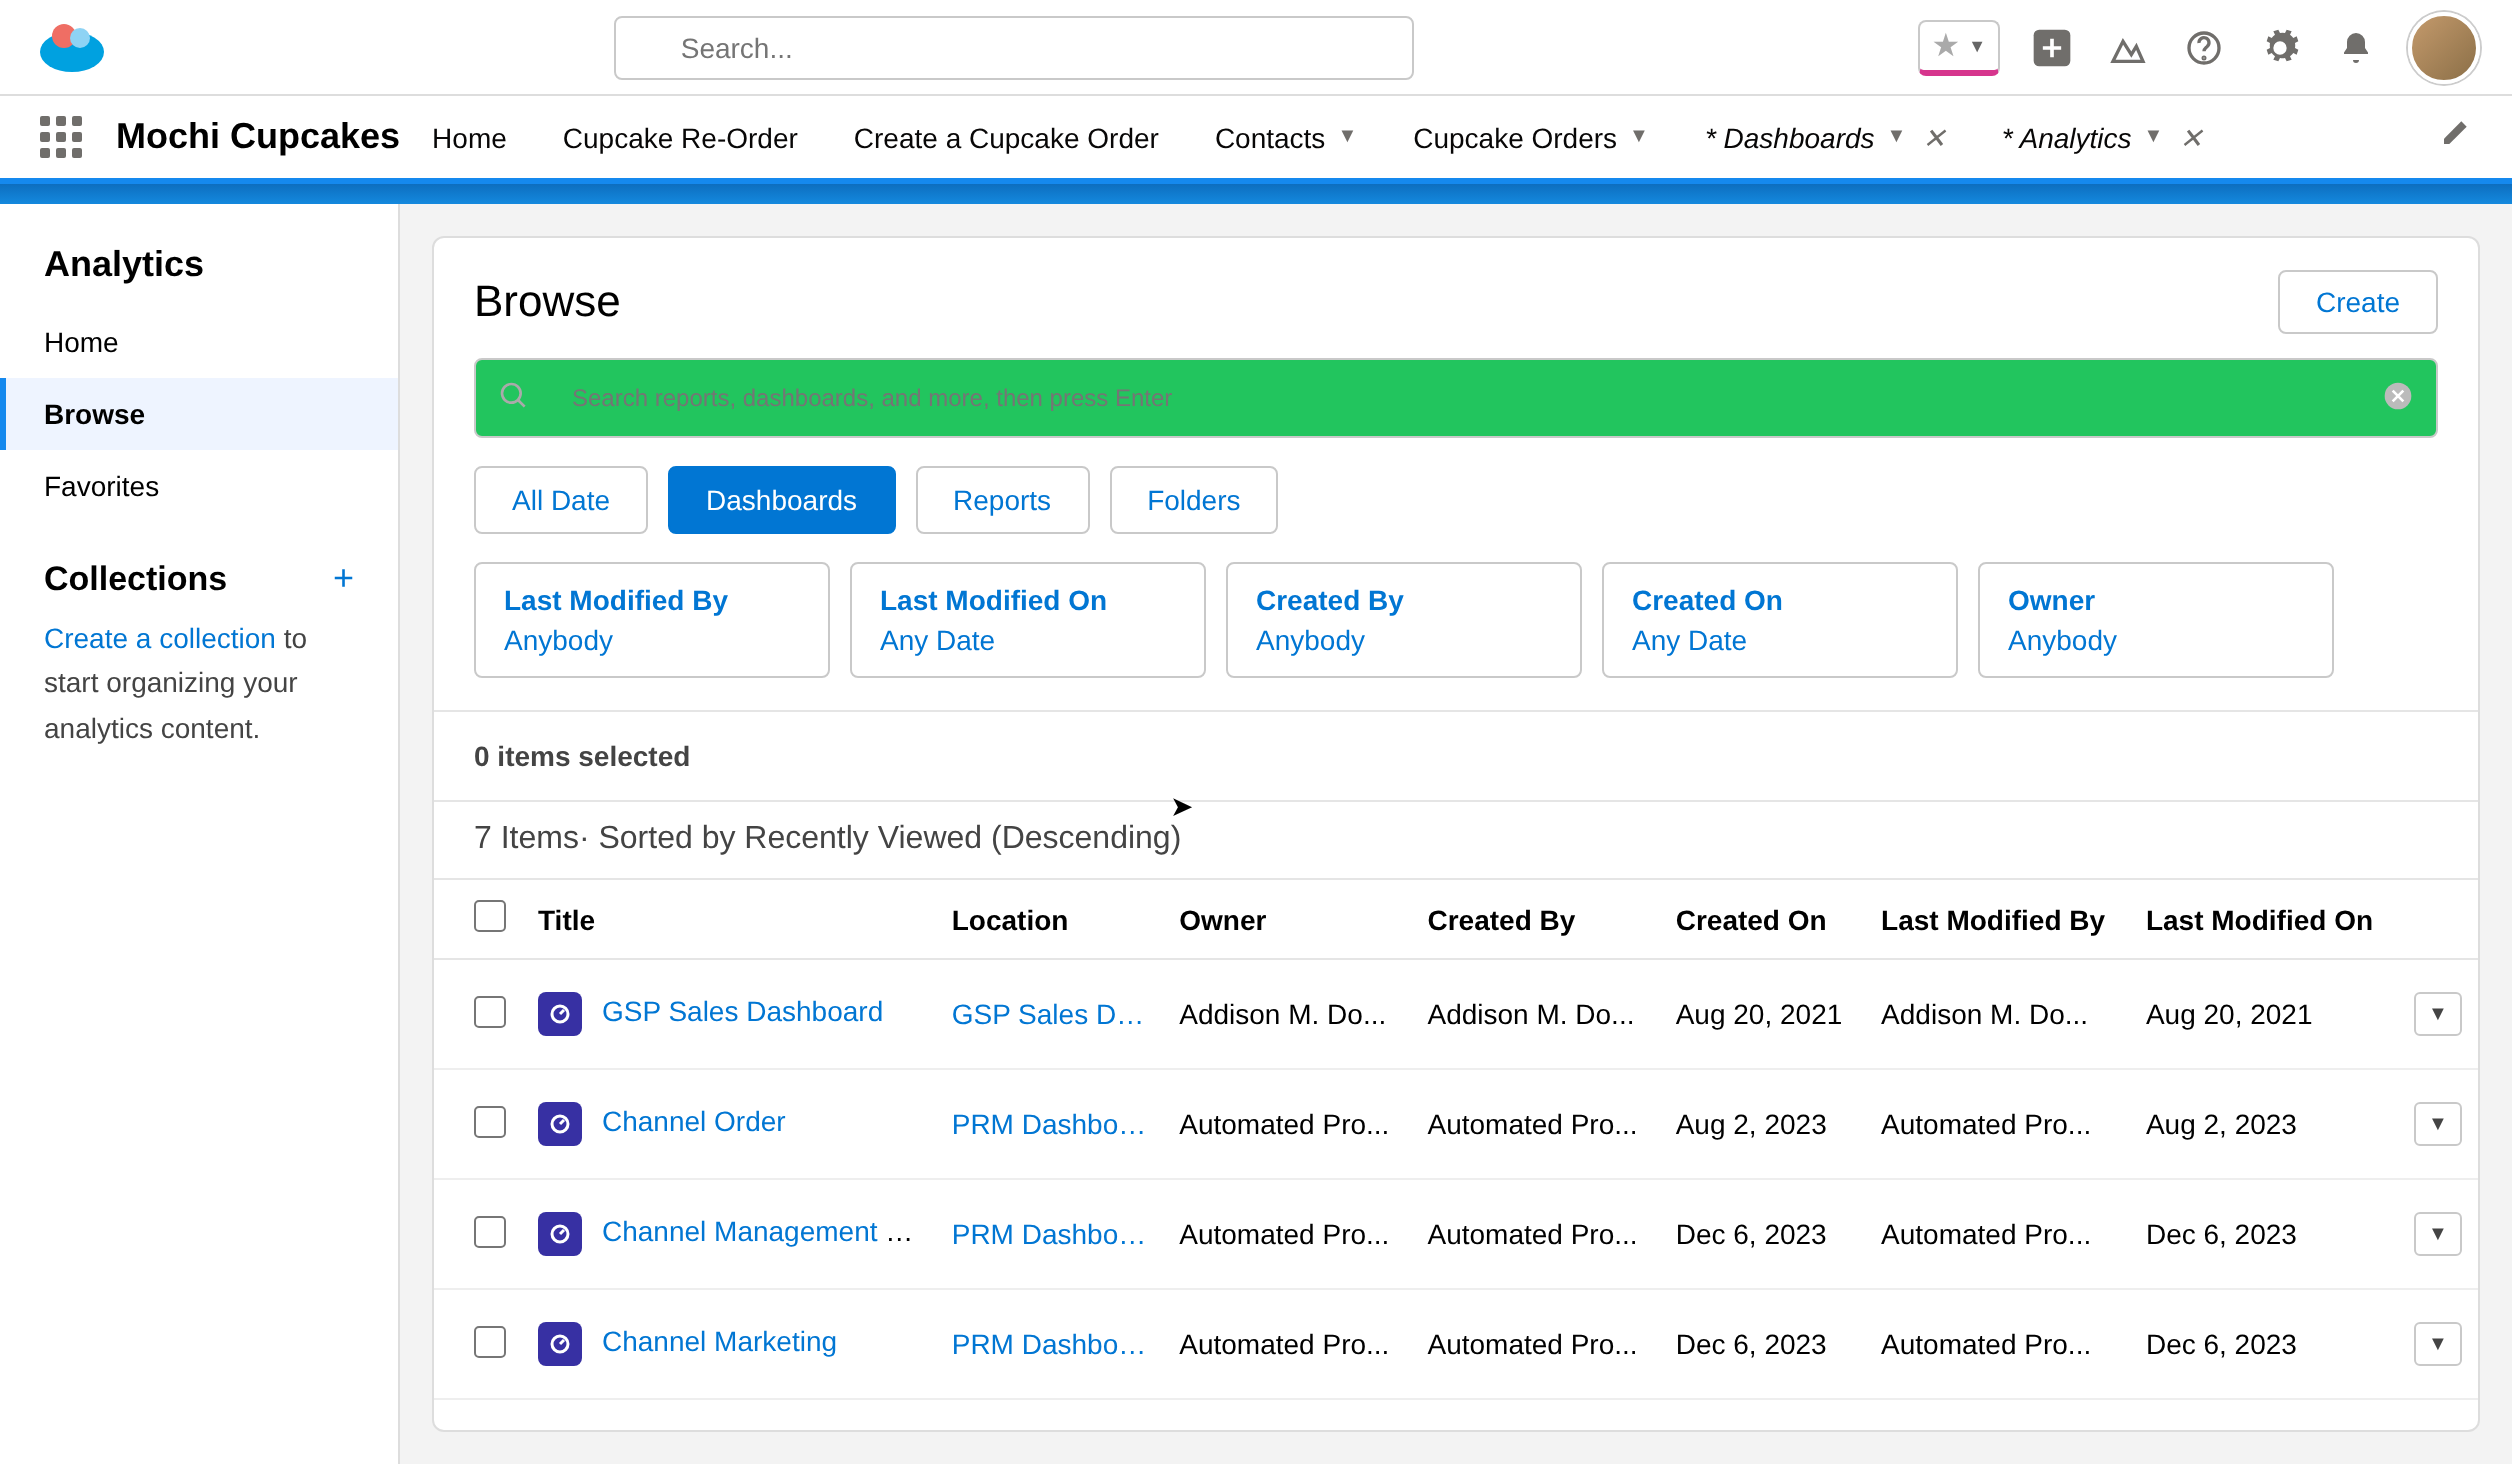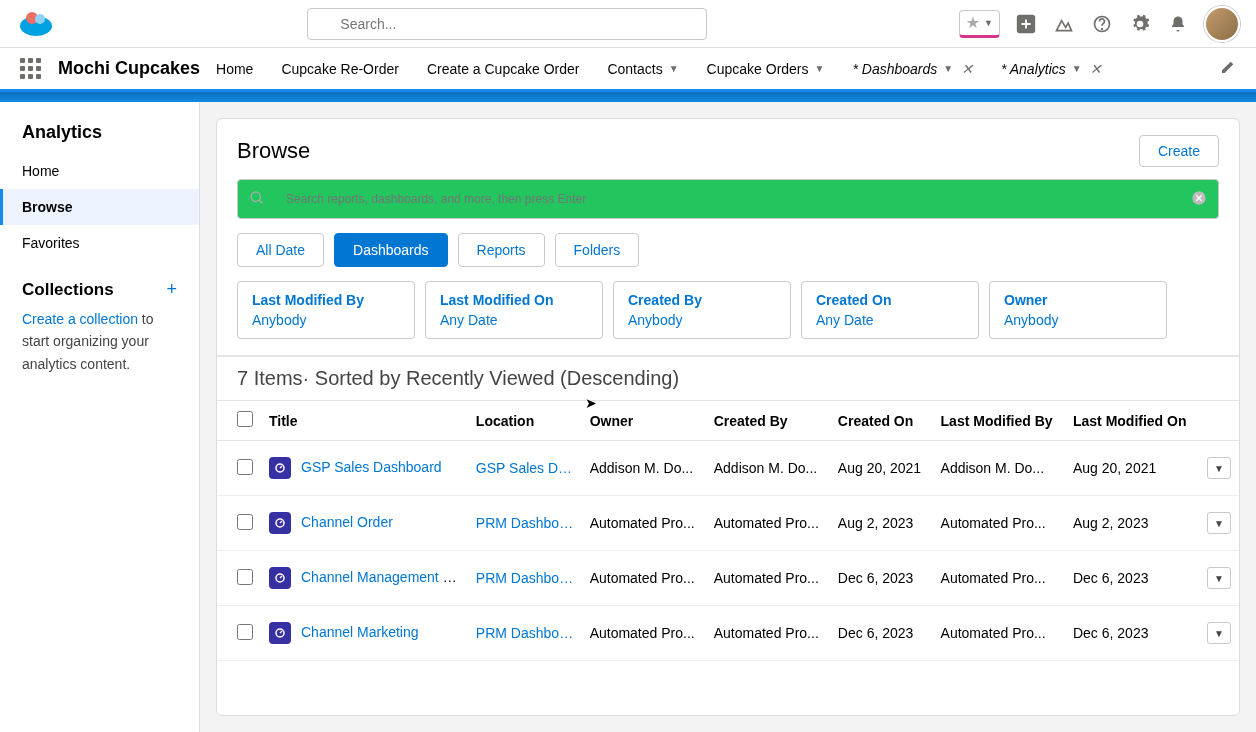--- a/index.html
+++ b/index.html
@@ -61,21 +61,21 @@
 .chip { border: 1px solid #c9c9c9; background: #fff; border-radius: 4px; padding: 8px 18px; font-size: 14px; color: #0176d3; cursor: pointer; }
 .chip.active { background: #0176d3; color: #fff; border-color: #0176d3; }
 
 .filters { display: flex; gap: 10px; padding: 0 20px 16px; }
 .filter-box { border: 1px solid #c9c9c9; border-radius: 4px; padding: 10px 14px; min-width: 178px; cursor:pointer; }
 .filter-box .f-label { color: #0176d3; font-size: 14px; font-weight: 600; margin-bottom: 4px; }
 .filter-box .f-value { color: #0176d3; font-size: 14px; }
 
 .sep { border-top: 1px solid #e5e5e5; }
 .status-row { padding: 14px 20px; font-size: 14px; font-weight: 600; color: #444; }
-.sort-row { padding: 10px 20px; font-size: 20px; color: #444; }
+.sort-row { padding: 10px 20px; font-size: 16px; color: #444; }
 
 .table { flex: 1; overflow: auto; }
 table { width: 100%; border-collapse: collapse; }
 thead th { text-align: left; font-size: 14px; font-weight: 700; padding: 10px 8px; border-bottom: 1px solid #e5e5e5; border-top: 1px solid #e5e5e5; background:#fff; white-space: nowrap; }
 thead th:first-child, tbody td:first-child { padding-left: 20px; width: 42px; }
 tbody td { padding: 16px 8px; font-size: 14px; border-bottom: 1px solid #eee; vertical-align: middle; white-space: nowrap; overflow: hidden; text-overflow: ellipsis; max-width: 120px; }
 tbody td.title-cell { max-width: 200px; }
 tbody td.loc-cell { max-width: 110px; }
 .item-icon { width: 22px; height: 22px; background: #3730a3; border-radius: 4px; display: inline-flex; align-items:center; justify-content:center; margin-right: 10px; vertical-align: middle; }
 .item-icon svg { width: 12px; height: 12px; }
@@ -254,20 +254,21 @@
           <div class="filter-box">
             <div class="f-label">Created On</div>
             <div class="f-value">Any Date</div>
           </div>
           <div class="filter-box">
             <div class="f-label">Owner</div>
             <div class="f-value">Anybody</div>
           </div>
         </div>
       <div class="sep"></div>
+      <div class="status-row">0 items selected</div>
       <div class="sep"></div>
       <div class="sort-row">7 Items· Sorted by Recently Viewed (Descending)</div>
       <div class="table">
         <table>
           <thead>
               <tr id="thead-row">
             <th><input type="checkbox" class="row-chk" style=""></th>
           <th>Title</th>
                 <th>Location</th>
                 <th>Owner</th>

